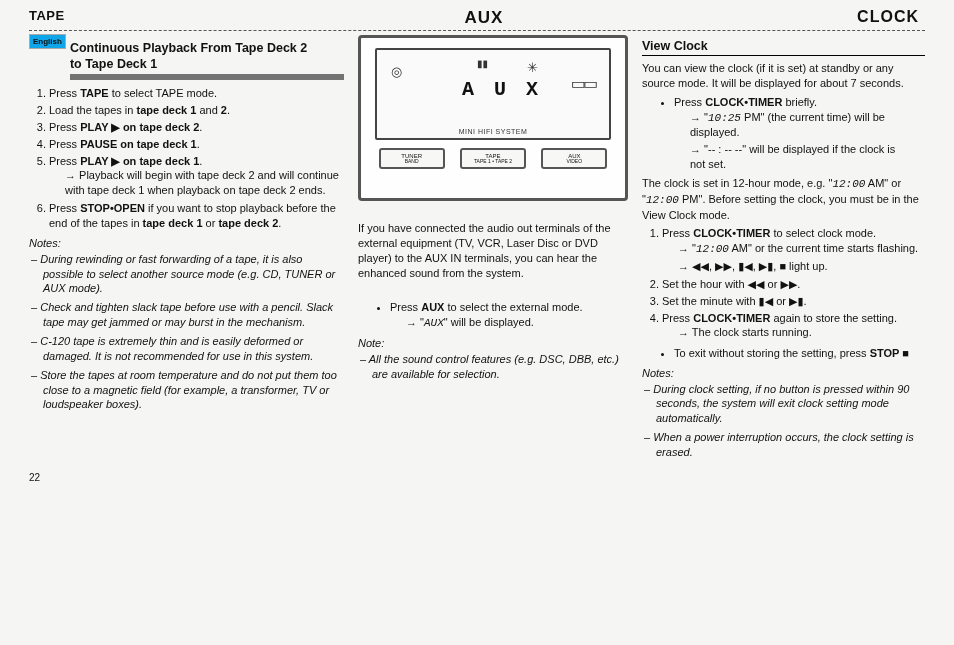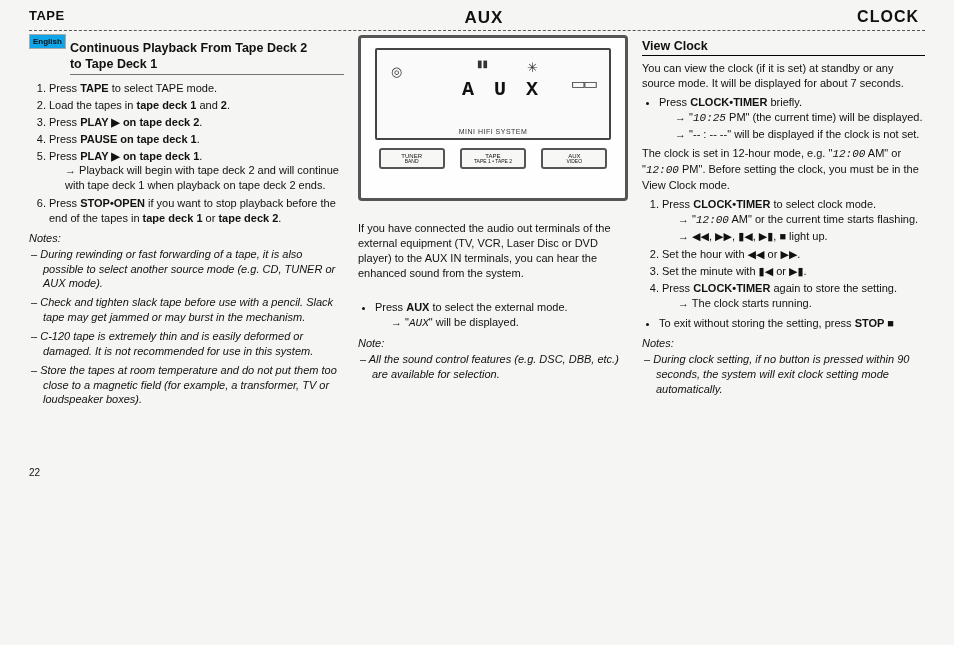--- a/index.html
+++ b/index.html
@@ -50,21 +50,21 @@
     display: flex;
     gap: 14px;
   }
   .col1 { width: 315px; }
   .col2 { width: 270px; }
   .col3 { flex: 1; }
 
   .sec-title {
     font-weight: 900;
     font-size: 12.5px;
-    border-bottom: 1px solid #737373;
+    border-bottom: 6px solid #737373;
     padding-bottom: 2px;
     margin-top: 6px;
     margin-bottom: 6px;
     line-height: 1.25;
   }
   .sec-title-sub {
     font-weight: 900;
     font-size: 12.5px;
     border-bottom: 1px solid #000;
     padding-bottom: 2px;
@@ -85,21 +85,21 @@
   }
 
   ol.steps { margin: 0 0 6px 0; padding-left: 20px; }
   ol.steps li { margin-bottom: 2px; line-height: 1.35; }
   ul.sub { margin: 0 0 4px 0; padding-left: 16px; list-style: none; }
   ul.sub li::before { content: "→ "; }
   ul.sub li { margin-bottom: 2px; line-height: 1.3; }
   ul.dash { margin: 0; padding-left: 14px; list-style: none; }
   ul.dash li::before { content: "– "; margin-left: -12px; }
   ul.dash li { margin-bottom: 4px; line-height: 1.35; }
-  ul.bullets { margin: 4px 1px; padding-left: 16px; }
+  ul.bullets { margin: 4px 16px; padding-left: 16px; }
   ul.bullets li { margin-bottom: 2px; line-height: 1.35; }
 
   .notes-label { font-style: italic; margin: 6px 0 3px 0; }
   .italic { font-style: italic; }
 
   
   .device {
     border: 3px solid #555;
     border-radius: 4px;
     height: 160px;
@@ -291,17 +291,18 @@
         </li>
       </ol>
       <ul class="bullets">
         <li>
           <span>To exit without storing the setting, press </span><b>STOP ■</b>
         </li>
       </ul>
       <div class="notes-label">Notes:</div>
       <ul class="dash italic">
         <li>During clock setting, if no button is pressed within 90 seconds, the system will exit clock setting mode automatically.</li>
+        <li>When a power interruption occurs, the clock setting is erased.</li>
       </ul>
     </div>
 
   </div>
 </div>
 
 </body></html>

